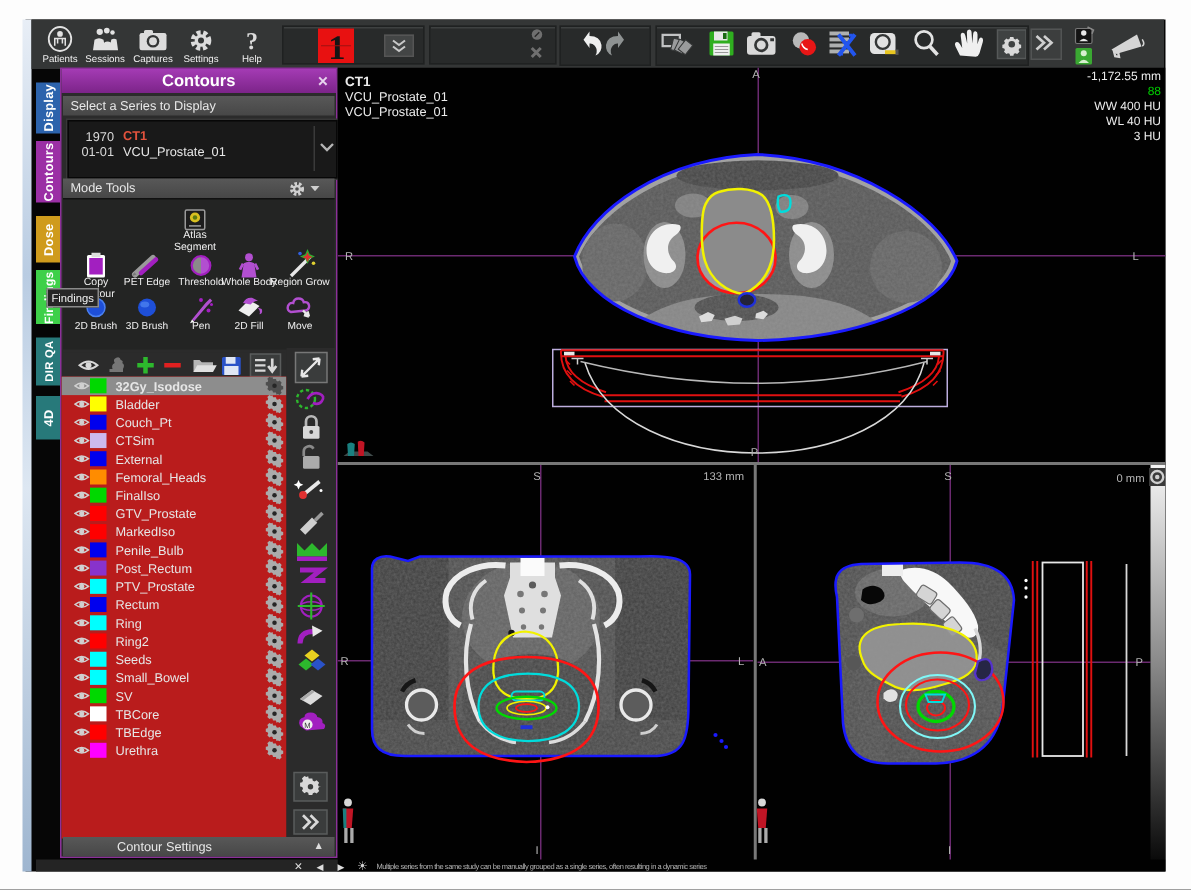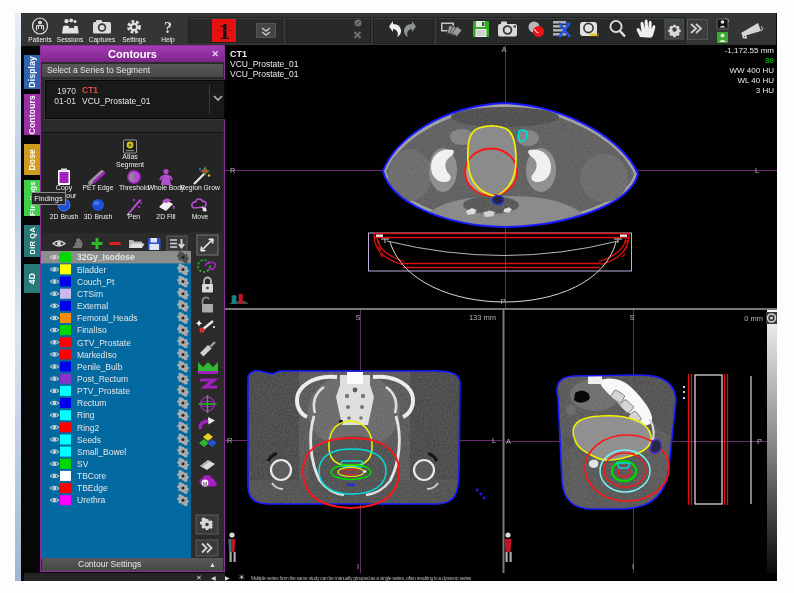--- a/index.html
+++ b/index.html
@@ -199,31 +199,39 @@
     </div>
   <div class="tab" style="top:225px;height:32px;background:#27797a">
       <span style="font-size:7.5px">DIR QA</span>
     </div>
   <div class="tab" style="top:264px;height:29px;background:#27797a">
       <span>4D</span>
     </div>
 
   <div class="panel" id="panel">
     <div class="phead">Contours<span style="position:absolute;right:5px;top:0;font-size:9px;color:#e8d5ee">✕</span></div>
-    <div class="pbar" style="top:18px;">Select a Series to Segment</div>
+    <div class="pbar" style="top:18px;">Select a Series to Display</div>
 
     <div class="abs" style="left:4px;top:34px;width:178px;height:37px;background:#191919;border:1px solid #070707;box-shadow:0 0 0 1px #383838;">
       <div class="abs" style="left:4px;top:5px;width:26px;color:#d8d8d8;font-size:8.5px;text-align:right;">1970<br>01-01</div>
       <div class="abs" style="left:36px;top:4px;color:#e2523d;font-size:8.5px;font-weight:bold;">CT1</div>
       <div class="abs" style="left:36px;top:15px;color:#e8e8e8;font-size:8.5px;">VCU_Prostate_01</div>
       <div class="abs" style="left:163px;top:3px;width:1px;height:30px;background:#3a3a3a;"></div>
       <svg class="abs" style="left:166px;top:13px" width="12" height="9" viewBox="0 0 12 9">
           <path d="M2 2 l4 4 4-4" stroke="#b5b5b5" stroke-width="1.6" fill="none"></path>
         </svg>
     </div>
+    <div class="pbar" style="top:73px;">Mode Tools
+      <svg class="abs" style="right:8px;top:2px" width="22" height="10" viewBox="0 0 22 10">
+        <circle cx="5" cy="5" r="3.4" fill="none" stroke="#cfcfcf" stroke-width="2.6" stroke-dasharray="1.6 1.2"></circle>
+        <circle cx="5" cy="5" r="2.6" fill="#cfcfcf"></circle>
+          <circle cx="5" cy="5" r="1.2" fill="#4f4f4f"></circle>
+        <path d="M14 3 l3 3.5 3-3.5" fill="#cfcfcf"></path>
+      </svg>
+    </div>
 
     <div class="abs" style="left:1px;top:86px;width:181px;height:100px;background:#232423;border-top:1px solid #111;">
       <svg width="181" height="100" viewBox="0 0 181 100">
 
         <g>
           <rect x="81.5" y="7" width="13" height="13" rx="1" fill="#1d1d1d" stroke="#9a9a9a" stroke-width="1"></rect>
           <circle cx="88" cy="12" r="3.4" fill="#d8c020"></circle>
           <circle cx="88" cy="12" r="1.5" fill="#5a7a10"></circle>
           <rect x="84" y="17" width="8" height="1.2" fill="#888"></rect>
         </g>
@@ -314,21 +322,21 @@
           <rect x="107.5" y="9" width="9.5" height="6" fill="#dfe6f5"></rect>
         </g>
         <g>
           <rect x="125" y="1" width="20" height="15" fill="#3a3c3c" stroke="#5a5c5c" stroke-width="1"></rect>
           <path d="M128 5 h7 M128 8.5 h7 M128 12 h7" stroke="#d8d8d8" stroke-width="1.5"></path>
           <path d="M139.5 4 v7 M136.8 9 l2.7 3.6 2.7-3.6" stroke="#d8d8d8" stroke-width="1.8" fill="none"></path>
         </g>
       </svg>
     </div>
 
-    <div id="rows" class="abs" style="left:0;top:205px;width:150px;height:308px;background:#0369a1;"><svg width="150" height="308" viewBox="0 0 150 308">
+    <div id="rows" class="abs" style="left:0;top:205px;width:150px;height:308px;background:#b91c1c;"><svg width="150" height="308" viewBox="0 0 150 308">
 <defs>
 <g id="ey">
               <path d="M0 0 Q4.5 -3.7 9 0 Q4.5 3.7 0 0 Z" fill="none" stroke="#d0d0d0" stroke-width="1"></path>
               <circle cx="4.5" cy="0" r="1.7" fill="#d0d0d0"></circle>
             </g>
 <g id="gr">
               <path d="M-1 -4.5 h2 l0.3 1.2 1 0.4 1.1-0.6 1.4 1.4 -0.6 1.1 0.4 1 1.2 0.3 v2 l-1.2 0.3 -0.4 1 0.6 1.1 -1.4 1.4 -1.1-0.6 -1 0.4 L1 4.5 h-2 l-0.3-1.2 -1-0.4 -1.1 0.6 -1.4-1.4 0.6-1.1 -0.4-1 -1.2-0.3 v-2 l1.2-0.3 0.4-1 -0.6-1.1 1.4-1.4 1.1 0.6 1-0.4 Z"></path>
               <circle cx="0" cy="0" r="1.5" fill="#262626"></circle>
             </g>
 </defs>

